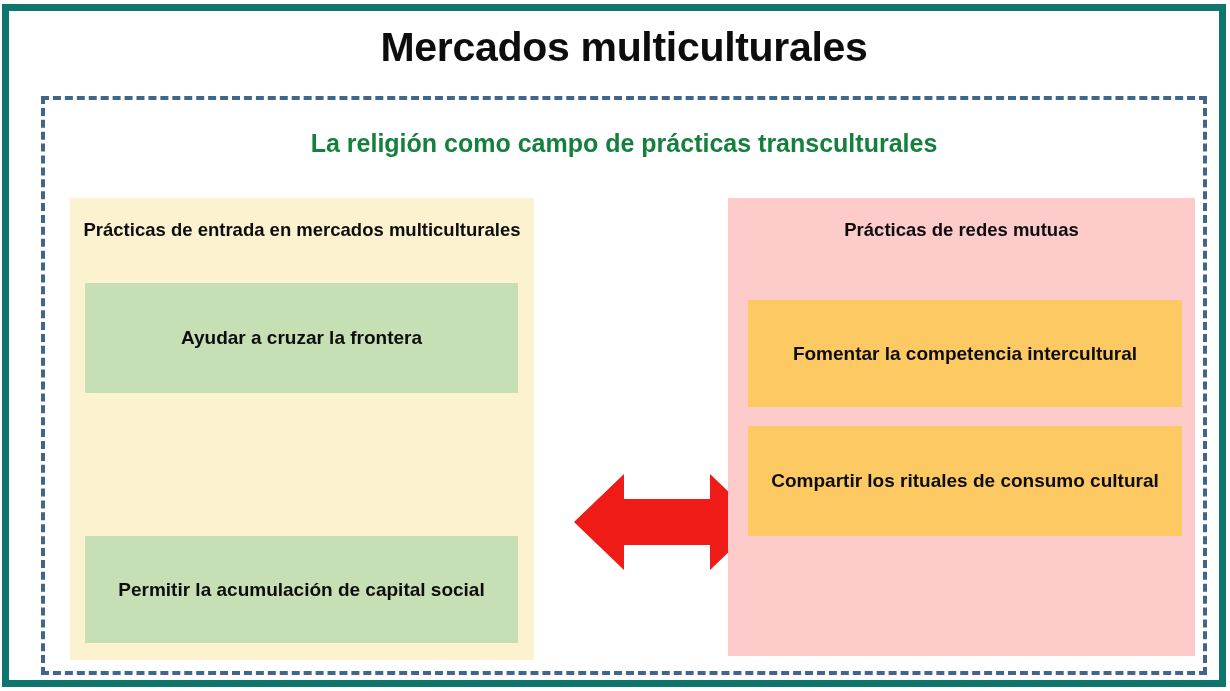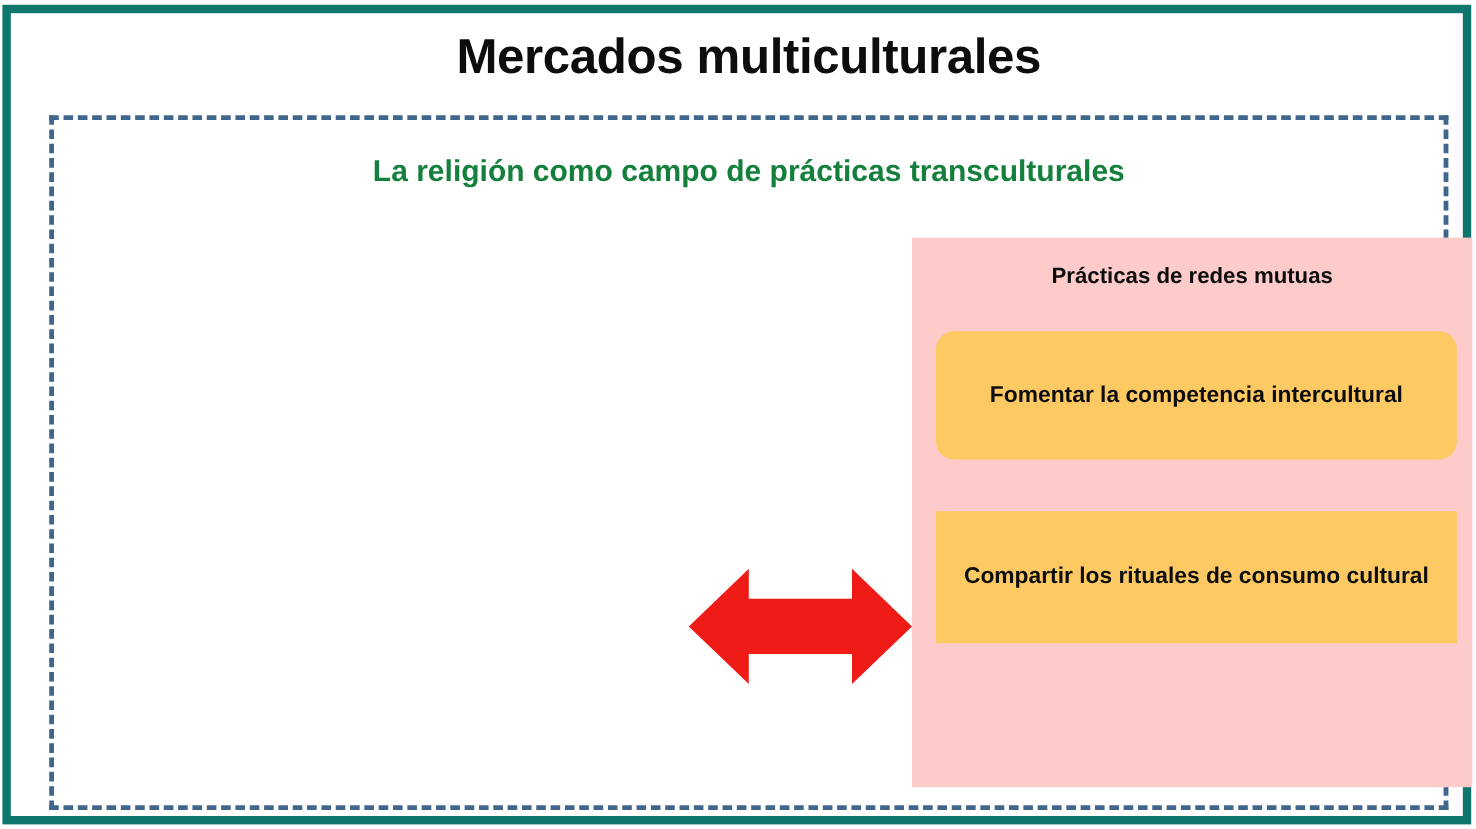--- a/index.html
+++ b/index.html
@@ -75,21 +75,20 @@
     width: 464px;
     height: 462px;
     background: #fdf2d0;
   }
   #column-network {
     left: 683px;
     top: 98px;
     width: 467px;
     height: 458px;
     background: #fccbca;
-    margin-left: 32px;
   }
 
   .column-header {
     position: absolute;
     left: 6px;
     top: 20px;
     width: calc(100% - 12px);
     text-align: center;
     font-size: 18.5px;
     font-weight: bold;
@@ -124,24 +123,23 @@
   #box-social-capital {
     left: 15px;
     top: 338px;
     width: 433px;
     height: 107px;
   }
 
   
   #box-intercultural-competence {
     left: 20px;
-    top: 78px;
+    top: 102px;
     width: 434px;
     height: 107px;
-    border-radius: 15px;
   }
   #box-consumption-rituals {
     left: 20px;
     top: 228px;
     width: 434px;
     height: 110px;
   }
   #box-material-flows {
     left: 20px;
     top: 337px;
@@ -162,20 +160,25 @@
 <body>
 
 <div id="slide-frame">
 
   <div id="slide-title">Mercados multiculturales</div>
 
   <div id="dashed-container">
 
     <div id="section-subtitle">La religión como campo de prácticas transculturales</div>
 
+    <div class="column" id="column-entry">
+      <div class="column-header">Prácticas de entrada en mercados multiculturales</div>
+      <div class="practice-box green" id="box-cross-border">Ayudar a cruzar la frontera</div>
+      <div class="practice-box green" id="box-social-capital">Permitir la acumulación de capital social</div>
+    </div>
 
     <div id="bidirectional-arrow">
       <svg width="186" height="100" viewBox="0 0 186 100" xmlns="http://www.w3.org/2000/svg">
         <polygon points="0,50 50,2 50,27 136,27 136,2 186,50 136,98 136,73 50,73 50,98" fill="#ee1b17"></polygon>
       </svg>
     </div>
 
     <div class="column" id="column-network">
       <div class="column-header">Prácticas de redes mutuas</div>
       <div class="practice-box orange" id="box-intercultural-competence">Fomentar la competencia intercultural</div>

